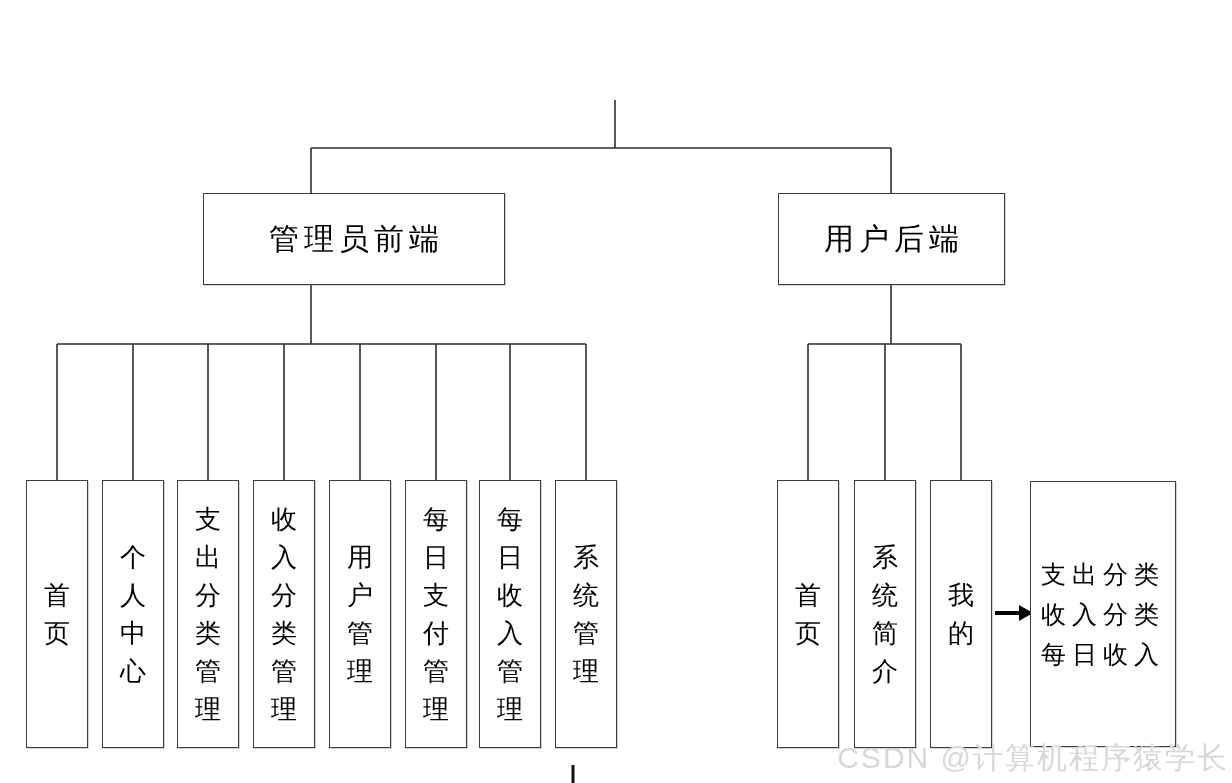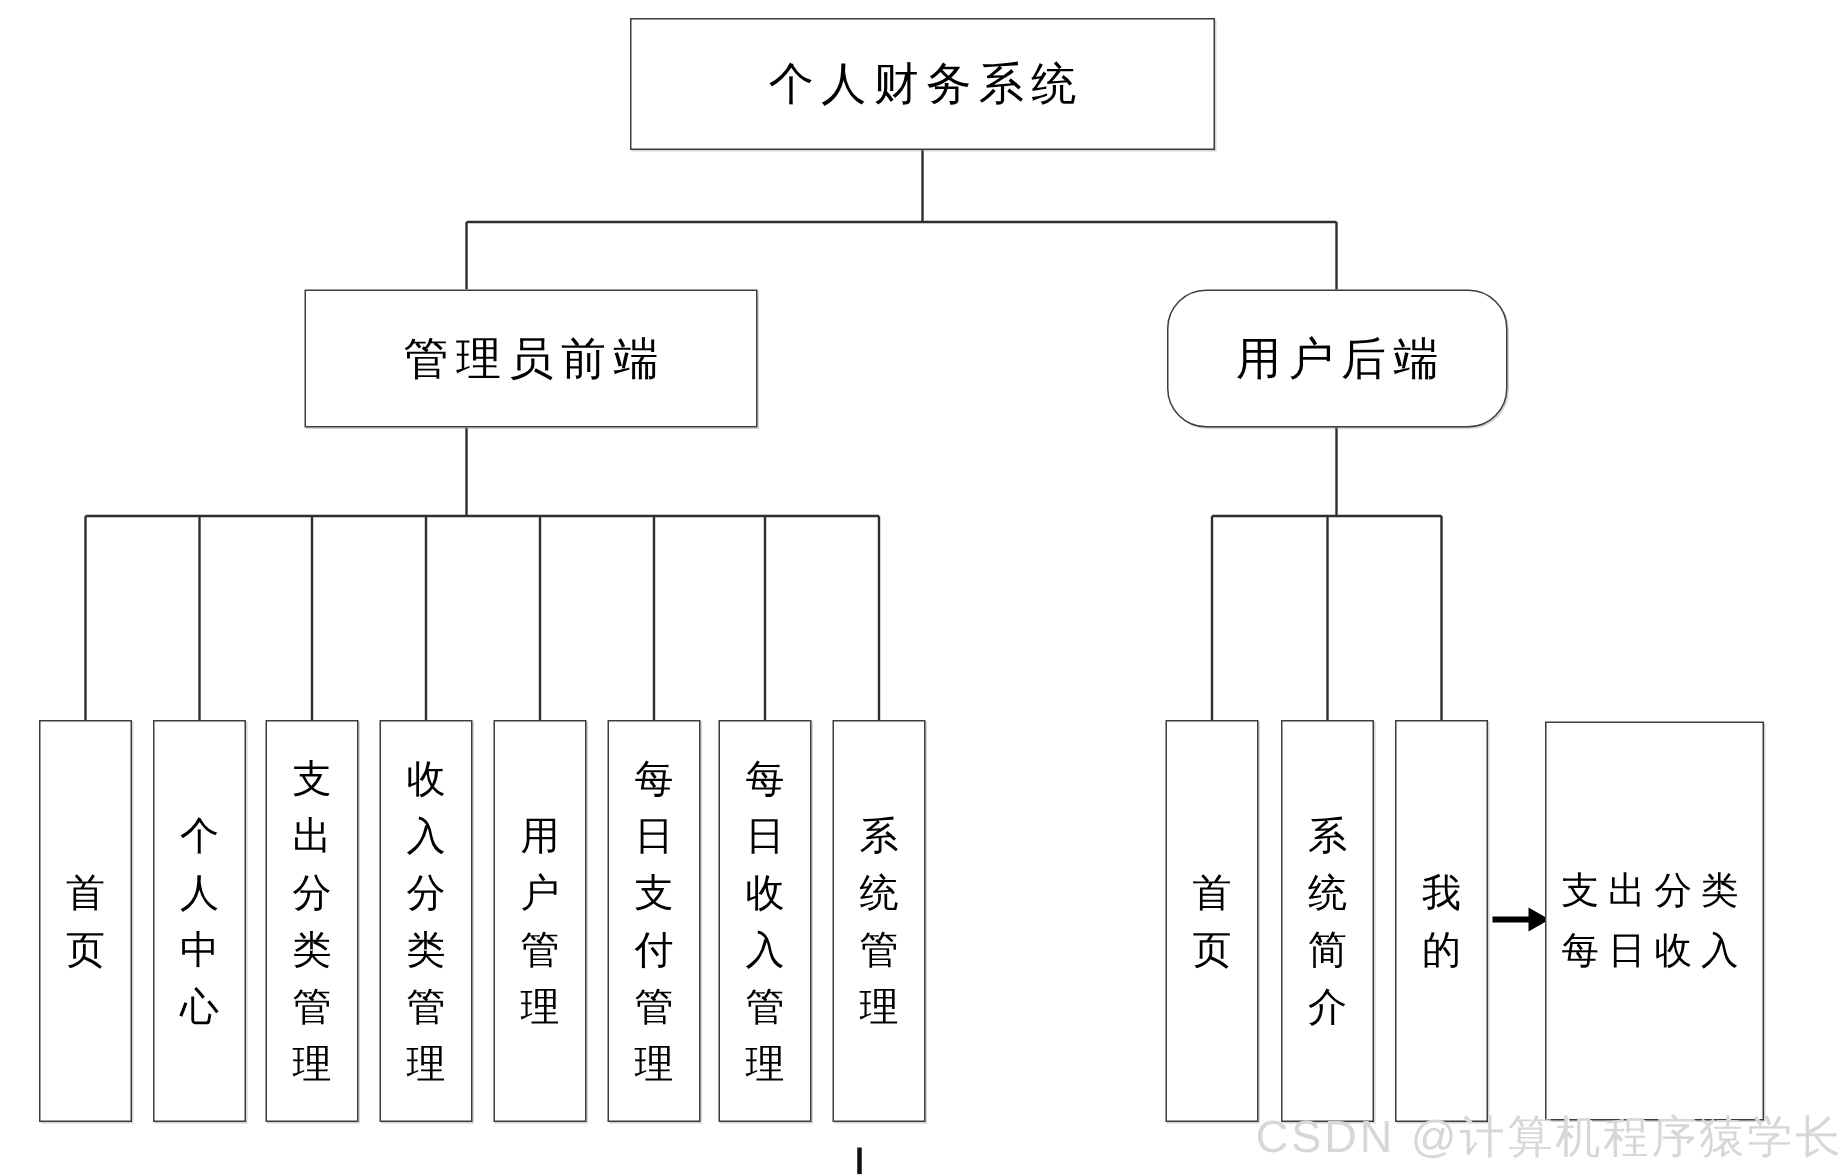--- a/index.html
+++ b/index.html
@@ -87,28 +87,25 @@
 
     <path d="M891,285 V344 M808,344 H961
              M808,344 V480 M885,344 V480 M961,344 V480" stroke="#2e2e2e" stroke-width="1.6" fill="none"></path>
 
     <path d="M573,765 V783" stroke="#111111" stroke-width="3" fill="none"></path>
 
     <line x1="995" y1="613" x2="1022" y2="613" stroke="#000000" stroke-width="4"></line>
     <polygon points="1019,605 1033,613 1019,621" fill="#000000"></polygon>
   </svg>
 
-  <div class="box" style="left:420px; top:12px; width:390px; height:88px;">
-    <span class="hlabel">个人财务系统</span>
-  </div>
 
   <div class="box" style="left:160px; top:193px; width:302px; height:92px;margin-left:43px;">
     <span class="hlabel">管理员前端</span>
   </div>
-  <div class="box" style="left:778px; top:193px; width:227px; height:92px;border-radius:26px;">
+  <div class="box" style="left:778px; top:193px; width:227px; height:92px;">
     <span class="hlabel">用户后端</span>
   </div>
 
   <div class="box" style="left:26px; top:480px; width:62px; height:268px;">
     <div class="vtext">
         <span>首</span>
         <span>页</span>
       </div>
   </div>
   <div class="box" style="left:102px; top:480px; width:62px; height:268px;">
@@ -193,19 +190,20 @@
   <div class="box" style="left:930px; top:480px; width:62px; height:268px;">
     <div class="vtext">
         <span>我</span>
         <span>的</span>
       </div>
   </div>
 
   <div class="box" style="left:1030px; top:481px; width:146px; height:266px;">
     <div class="detail-lines">
       <div class="detail-line">支出分类</div>
+      <div class="detail-line">收入分类</div>
       <div class="detail-line">每日收入</div>
     </div>
   </div>
 
   <div class="watermark">CSDN @计算机程序猿学长</div>
 
 </div>
 
 </body></html>

